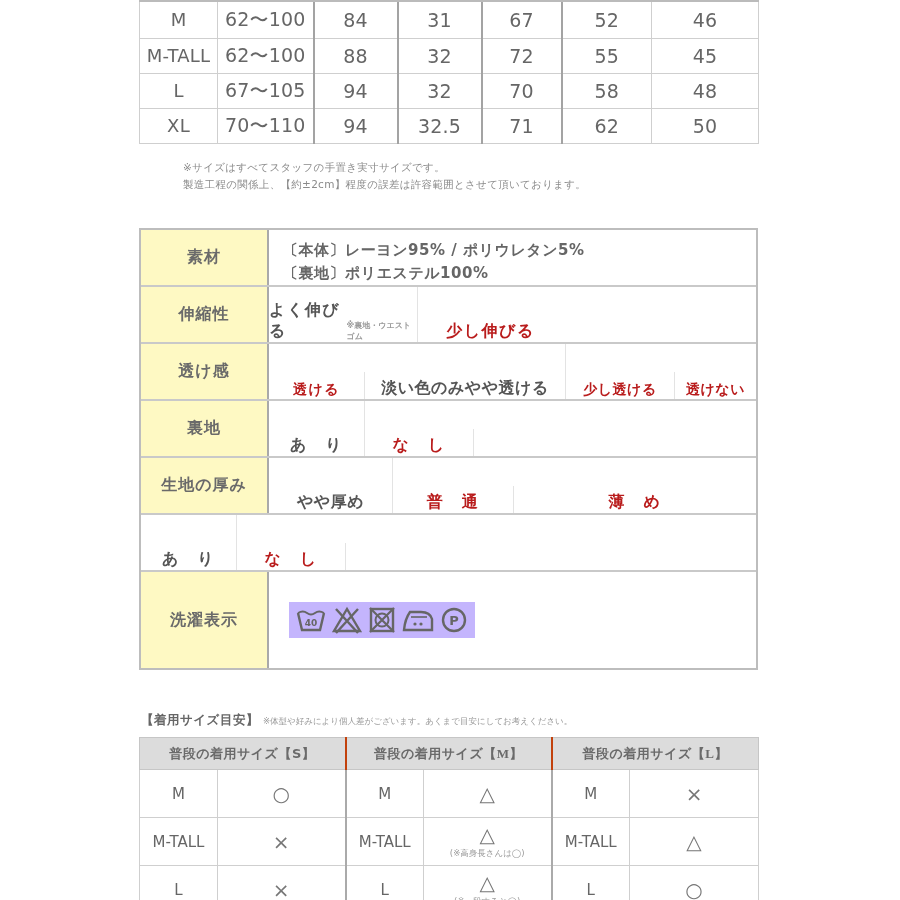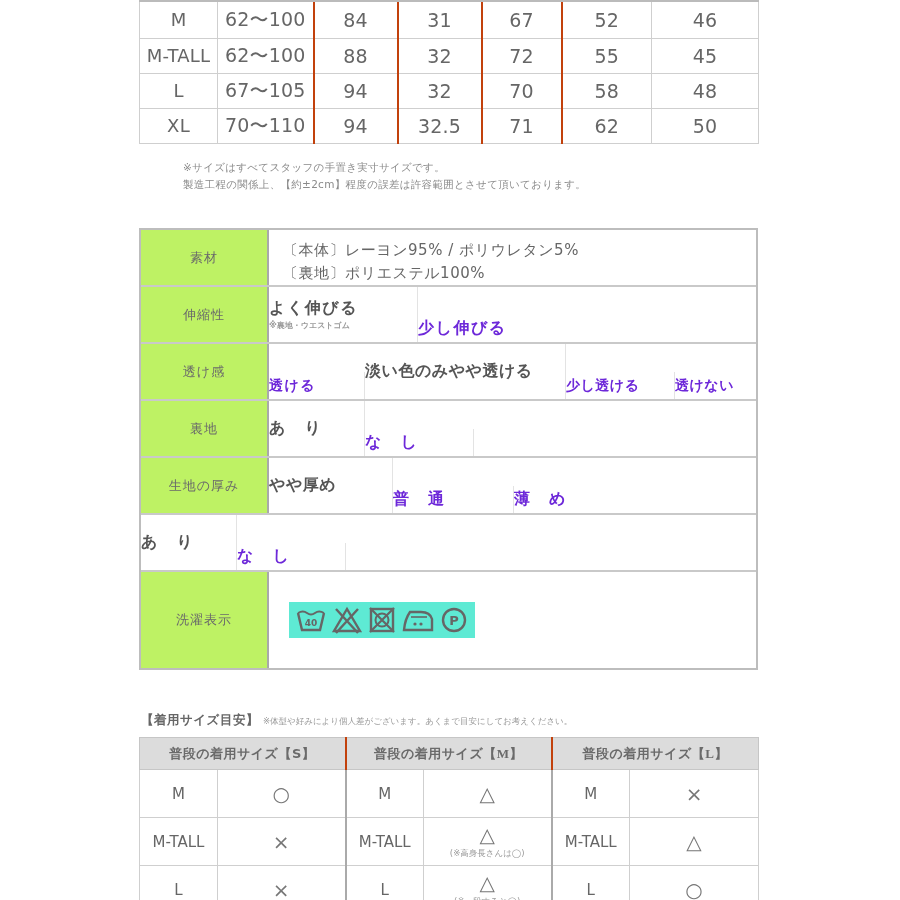--- a/index.html
+++ b/index.html
@@ -4,44 +4,44 @@
 <style>
   html, body { margin:0; padding:0; background:#ffffff; }
   body { width:900px; height:900px; position:relative; overflow:hidden;
          font-family:"DejaVu Sans", sans-serif; color:#555; }
   .abs { position:absolute; }
 
   
   #size-table { left:139px; top:0; width:619px; border-collapse:collapse; table-layout:fixed; }
   #size-table td { border:1.5px solid #cfcfcf; height:34px; padding:0; text-align:center;
                    font-size:19px; color:#666; font-family:"DejaVu Sans", sans-serif; letter-spacing:0.2px; }
-  #size-table td.thick-l { border-left:2px solid #c2410c; }
+  #size-table td.thick-l { border-left:2px solid #a3a3a3; }
   #size-table tr:first-child td { border-top:2px solid #bbb; }
   #size-table td.sz { font-size:18px; }
 
   .notes { left:141px; top:159px; font-size:10.5px; line-height:17px; color:#8a8a8a; letter-spacing:0.3px;margin-left:42px; }
 
   
   #attr { left:139px; top:228px; width:619px; border:2px solid #bdbdbd; box-sizing:border-box; }
   .arow { display:flex; border-bottom:2px solid #c9c9c9; box-sizing:border-box; }
   .arow:last-child { border-bottom:none; }
-  .alabel { width:126px; flex:none; background:#bef264; border-right:2px solid #a9a9a9;
+  .alabel { width:126px; flex:none; background:#fef9c3; border-right:2px solid #a9a9a9;
             display:flex; align-items:center; justify-content:center;
-            font-size:13px; font-weight:normal; color:#6a6a6a; letter-spacing:1px; }
+            font-size:16px; font-weight:bold; color:#6a6a6a; letter-spacing:1px; }
   .acells { flex:1; display:flex; background:#fff; }
-  .acell { display:flex; flex-direction:column; align-items:flex-start; justify-content:center;
+  .acell { display:flex; flex-direction:row; align-items:flex-end; justify-content:center;
            border-right:1.5px solid #e3e3e3; font-size:16px; letter-spacing:1.5px; }
   .acell:last-child { border-right:none; }
   .on { color:#555; font-weight:bold; }
-  .off { color:#6d28d9; font-weight:bold;margin-top:28px; }
+  .off { color:#b91c1c; font-weight:bold;margin-top:28px; }
   .acell small { font-size:8px; font-weight:bold; color:#9a9a9a; letter-spacing:0; margin-top:1px; }
   .material { flex-direction:column; align-items:flex-start; padding-left:14px; font-size:15px; line-height:23px;
-              color:#666; font-weight:normal; letter-spacing:0.5px; justify-content:center;margin-top:9px; }
-
-  .wash-strip { background:#5eead4; display:flex; align-items:center; gap:4px; padding:3px 6px; }
+              color:#666; font-weight:bold; letter-spacing:0.5px; justify-content:center;margin-top:9px; }
+
+  .wash-strip { background:#c4b5fd; display:flex; align-items:center; gap:4px; padding:3px 6px; }
   .wash-strip svg { display:block; }
 
   
   .fit-title { left:141px; top:712px; font-size:12.5px; color:#666; font-weight:bold; letter-spacing:0.5px; }
   .fit-title small { font-size:8.5px; color:#999; font-weight:normal; letter-spacing:0; margin-left:4px; }
   #fit { left:139px; top:737px; width:619px; border-collapse:collapse; table-layout:fixed; }
   #fit th { background:#dcdcdc; height:29px; font-size:13px; color:#6a6a6a; font-weight:bold;
             border:1.5px solid #c6c6c6; letter-spacing:0.5px; }
   #fit th.sep { border-left:2px solid #c2410c;font-family:Liberation Serif, serif; }
   #fit td { border:1.5px solid #cfcfcf; text-align:center; font-size:15px; color:#666; height:47px; padding:0; }

